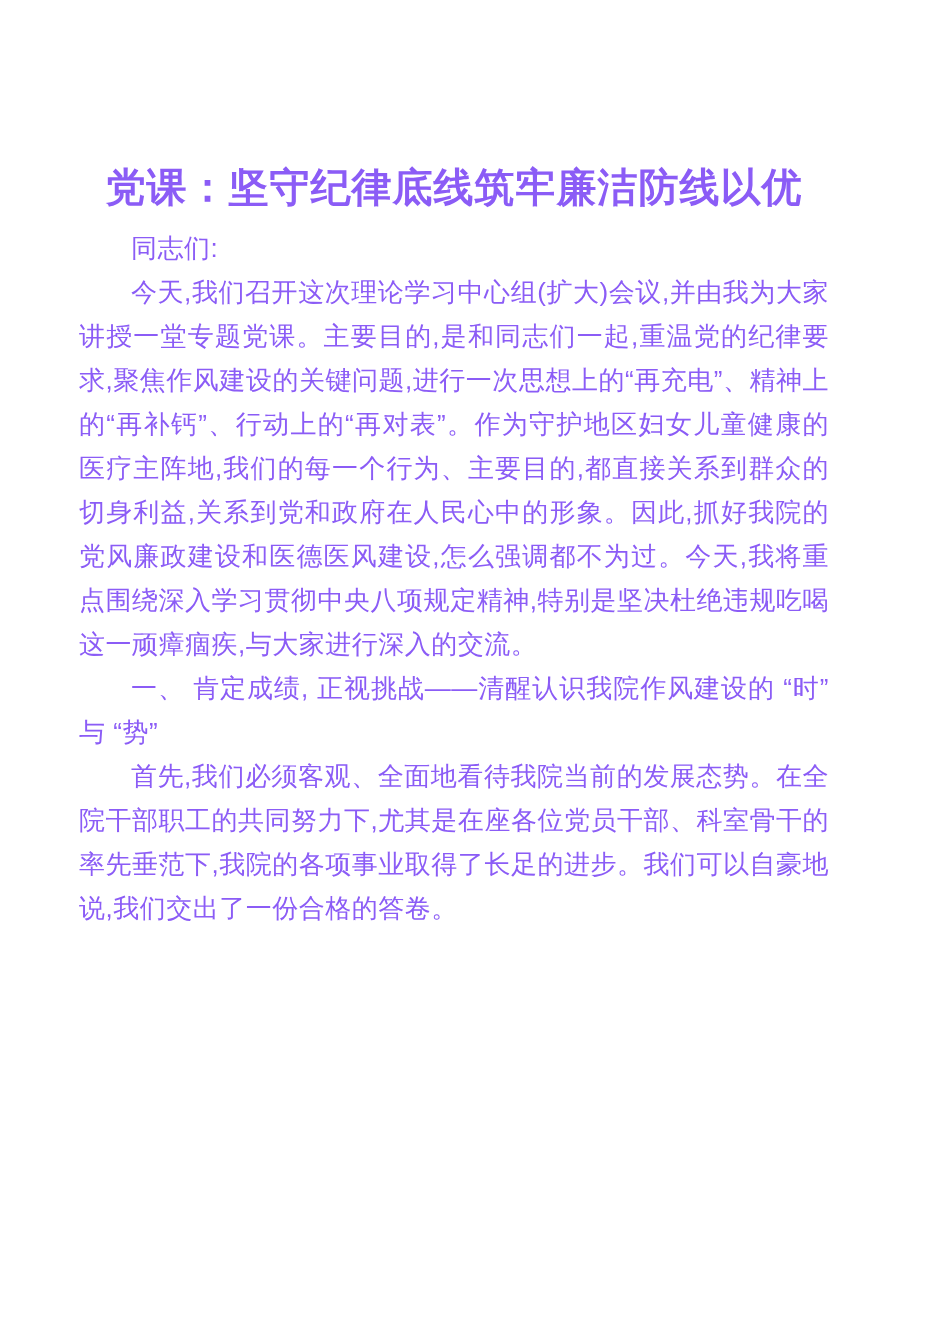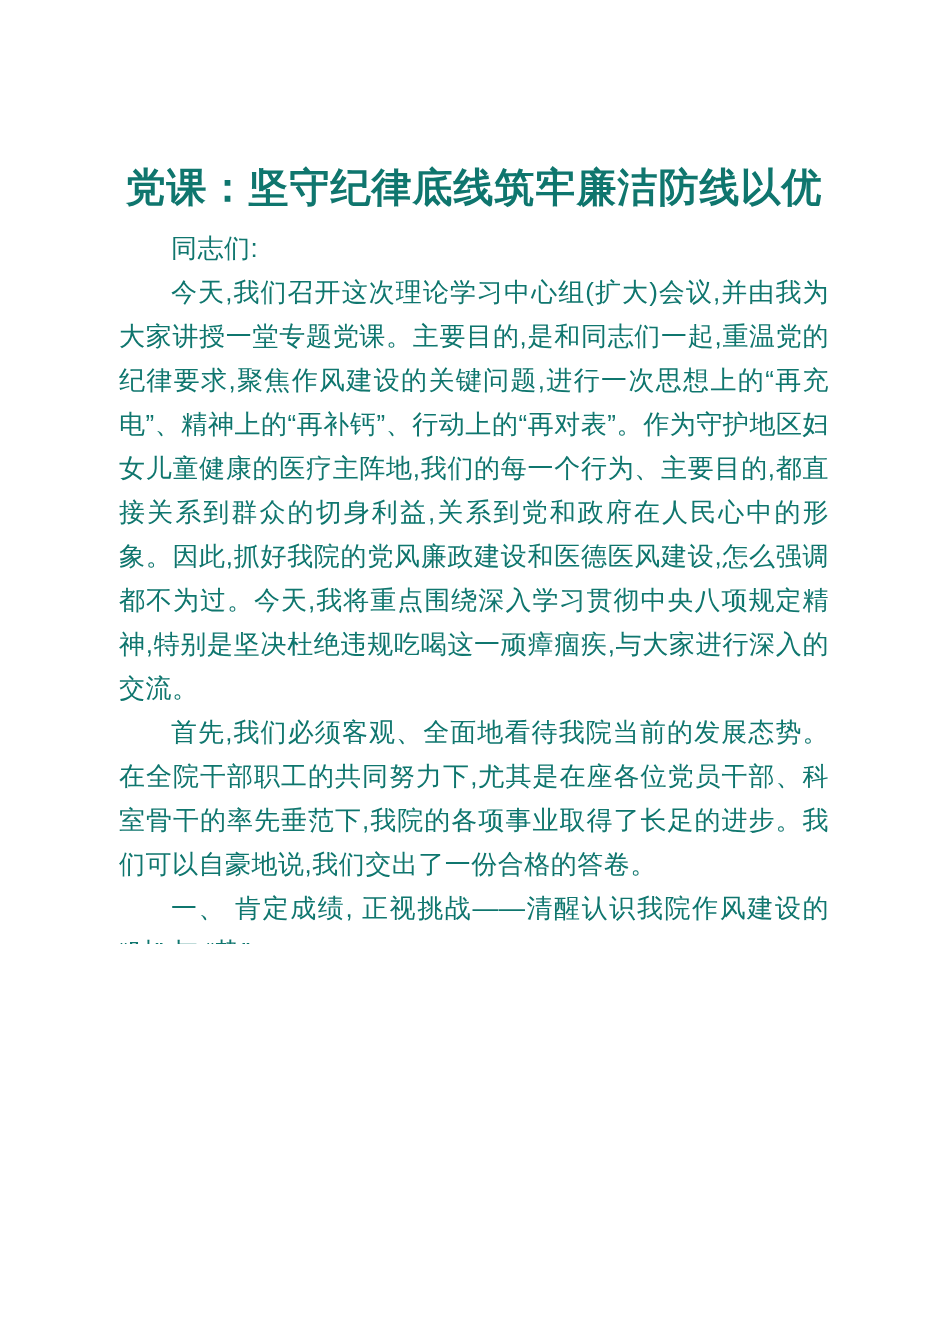--- a/index.html
+++ b/index.html
@@ -6,22 +6,22 @@
     margin: 0;
     padding: 0;
     background: #ffffff;
   }
   .page {
     position: relative;
     width: 950px;
     height: 944px;
     box-sizing: border-box;
     background: #ffffff;
-    color: #0f766e;
-    padding: 162px 121px 0 119px;
+    color: #8b5cf6;
+    padding: 162px 121px 0 79px;
     overflow: hidden;
     font-family: "Liberation Sans", sans-serif;
   }
   .doc-title {
     font-family: "Liberation Serif", serif;
     font-weight: bold;
     font-size: 40px;
     line-height: 52px;
     text-align: center;
     margin: 0 0 12px 0;
@@ -54,18 +54,18 @@
 <div class="page">
 
   <h1 class="doc-title">
     <span class="title-line">党课：坚守纪律底线筑牢廉洁防线以优</span>
   </h1>
 
   <p class="para salutation">同志们:</p>
 
   <p class="para body">今天,我们召开这次理论学习中心组(扩大)会议,并由我为大家讲授一堂专题党课。主要目的,是和同志们一起,重温党的纪律要求,聚焦作风建设的关键问题,进行一次思想上的“再充电”、精神上的“再补钙”、行动上的“再对表”。作为守护地区妇女儿童健康的医疗主阵地,我们的每一个行为、主要目的,都直接关系到群众的切身利益,关系到党和政府在人民心中的形象。因此,抓好我院的党风廉政建设和医德医风建设,怎么强调都不为过。今天,我将重点围绕深入学习贯彻中央八项规定精神,特别是坚决杜绝违规吃喝这一顽瘴痼疾,与大家进行深入的交流。</p>
 
+  <p class="para heading">一、 肯定成绩, 正视挑战——清醒认识我院作风建设的 “时” 与 “势”</p>
+
   <p class="para body">首先,我们必须客观、全面地看待我院当前的发展态势。在全院干部职工的共同努力下,尤其是在座各位党员干部、科室骨干的率先垂范下,我院的各项事业取得了长足的进步。我们可以自豪地说,我们交出了一份合格的答卷。</p>
-
-  <p class="para heading">一、 肯定成绩, 正视挑战——清醒认识我院作风建设的 “时” 与 “势”</p>
 
 
 </div>
 
 </body></html>

